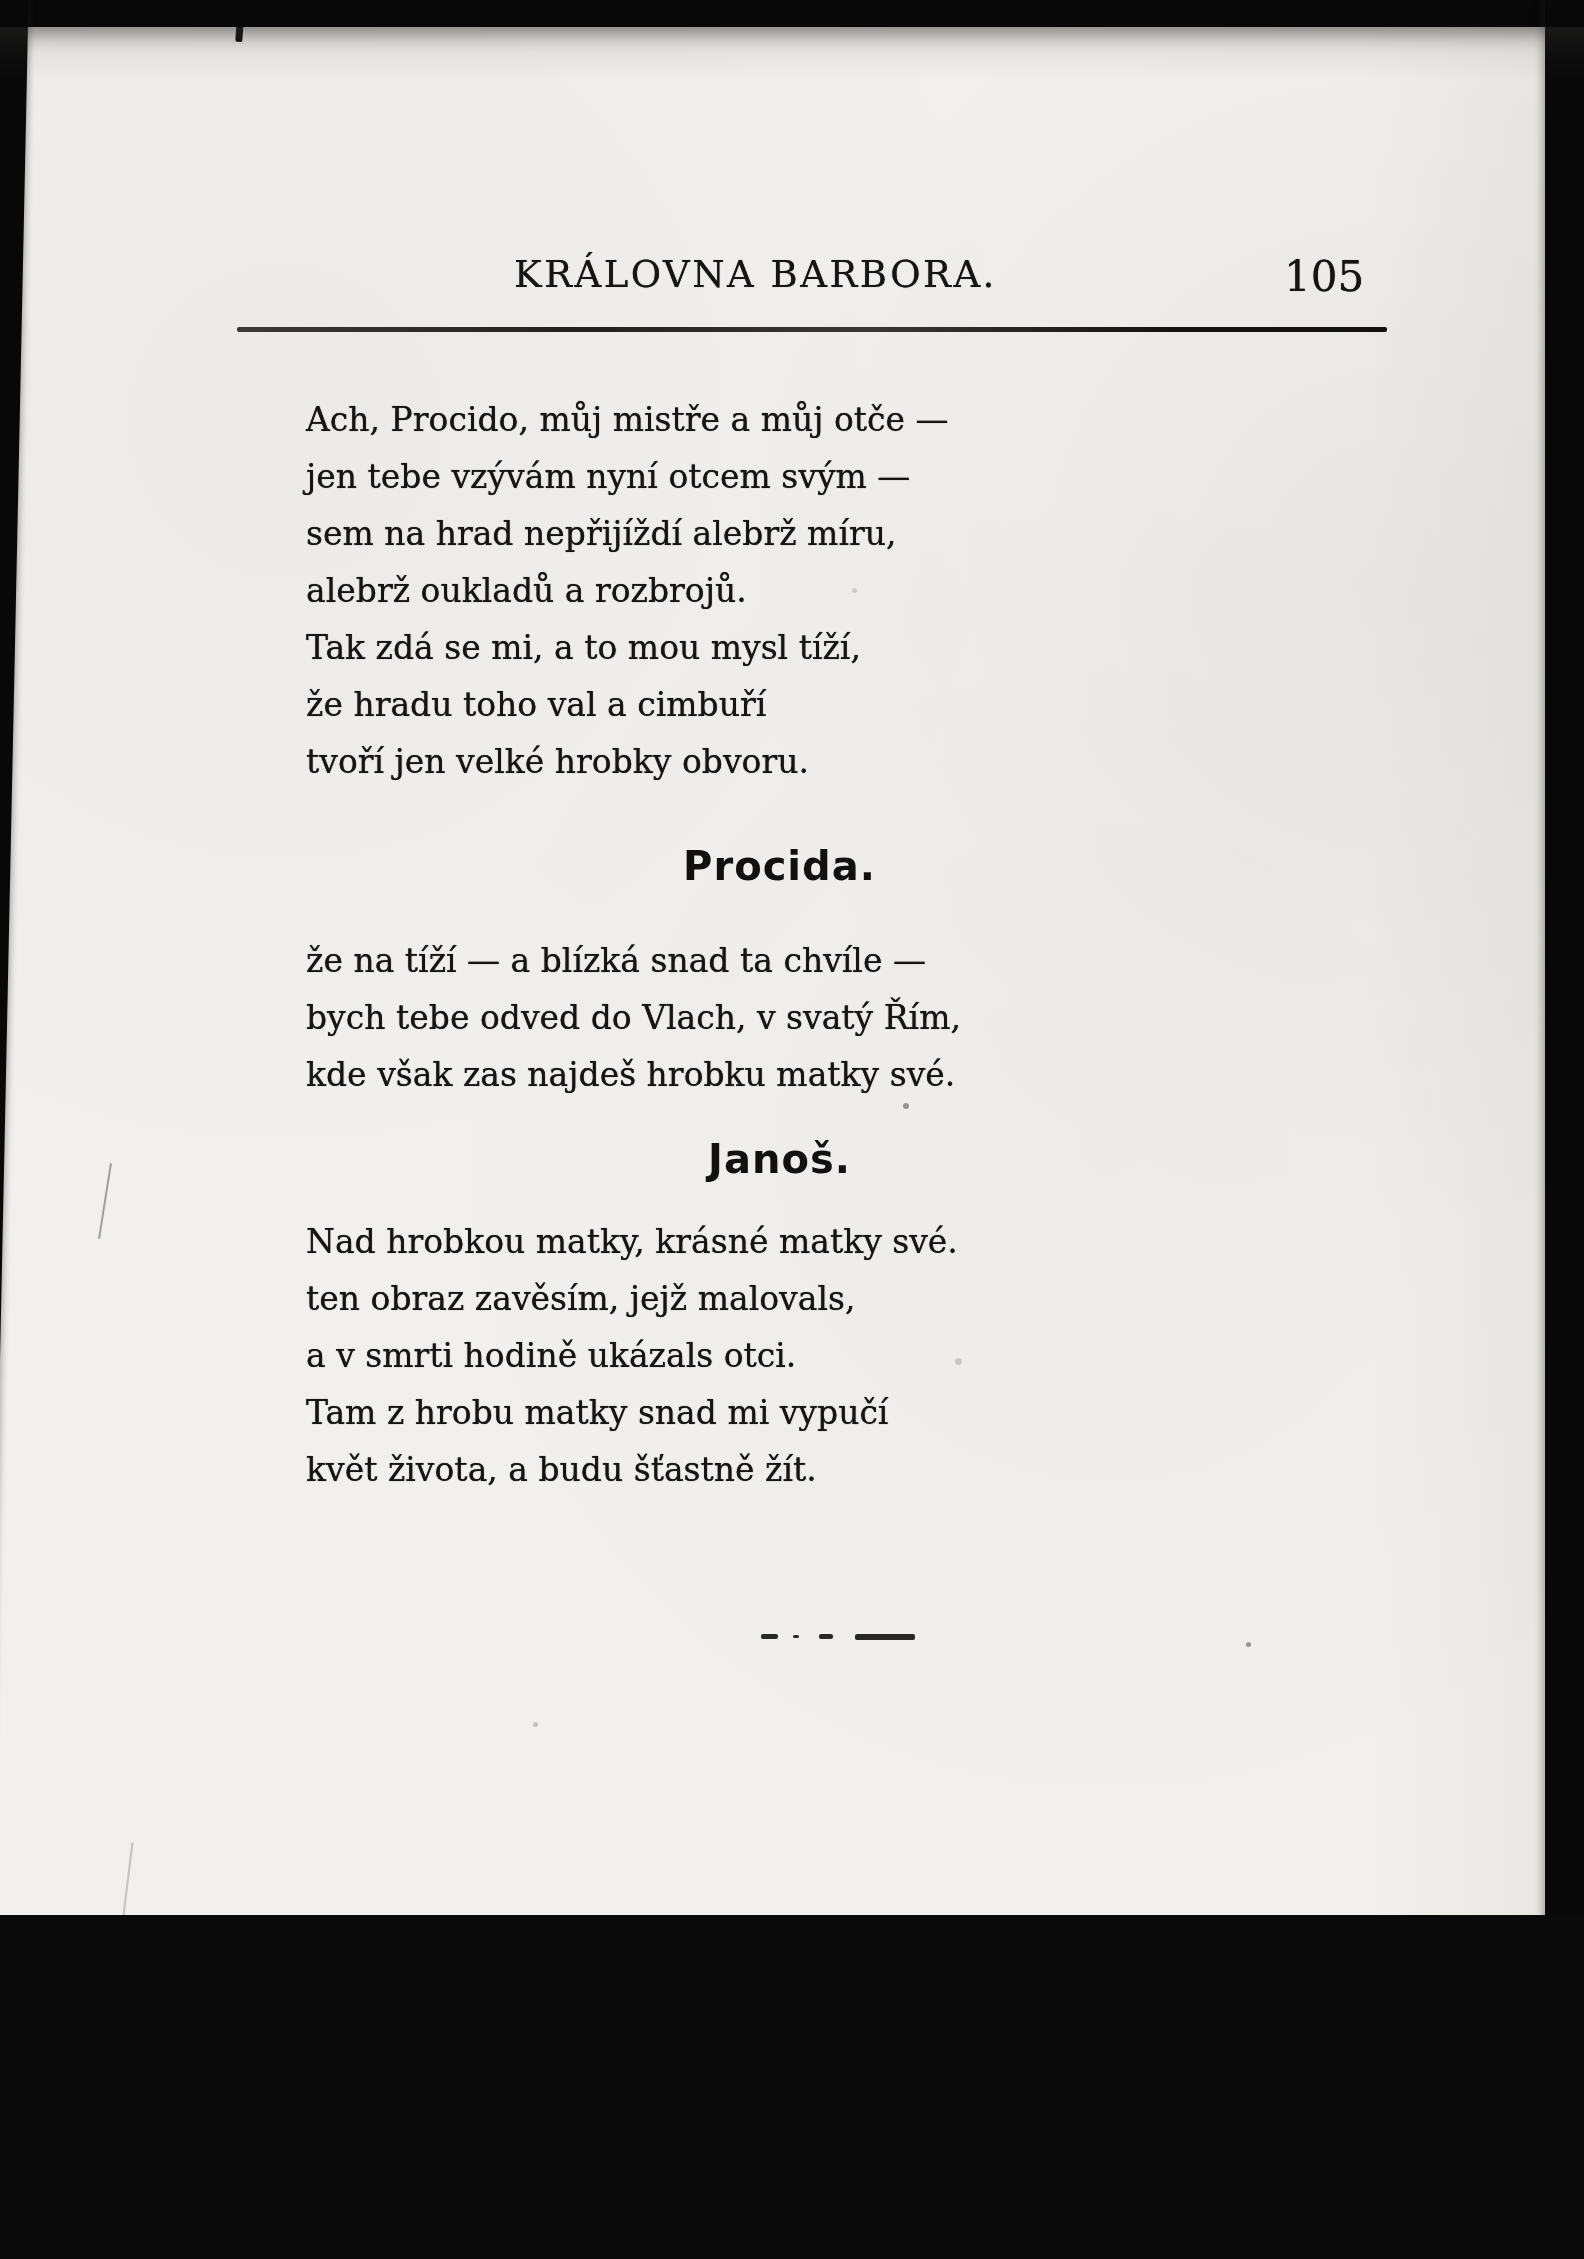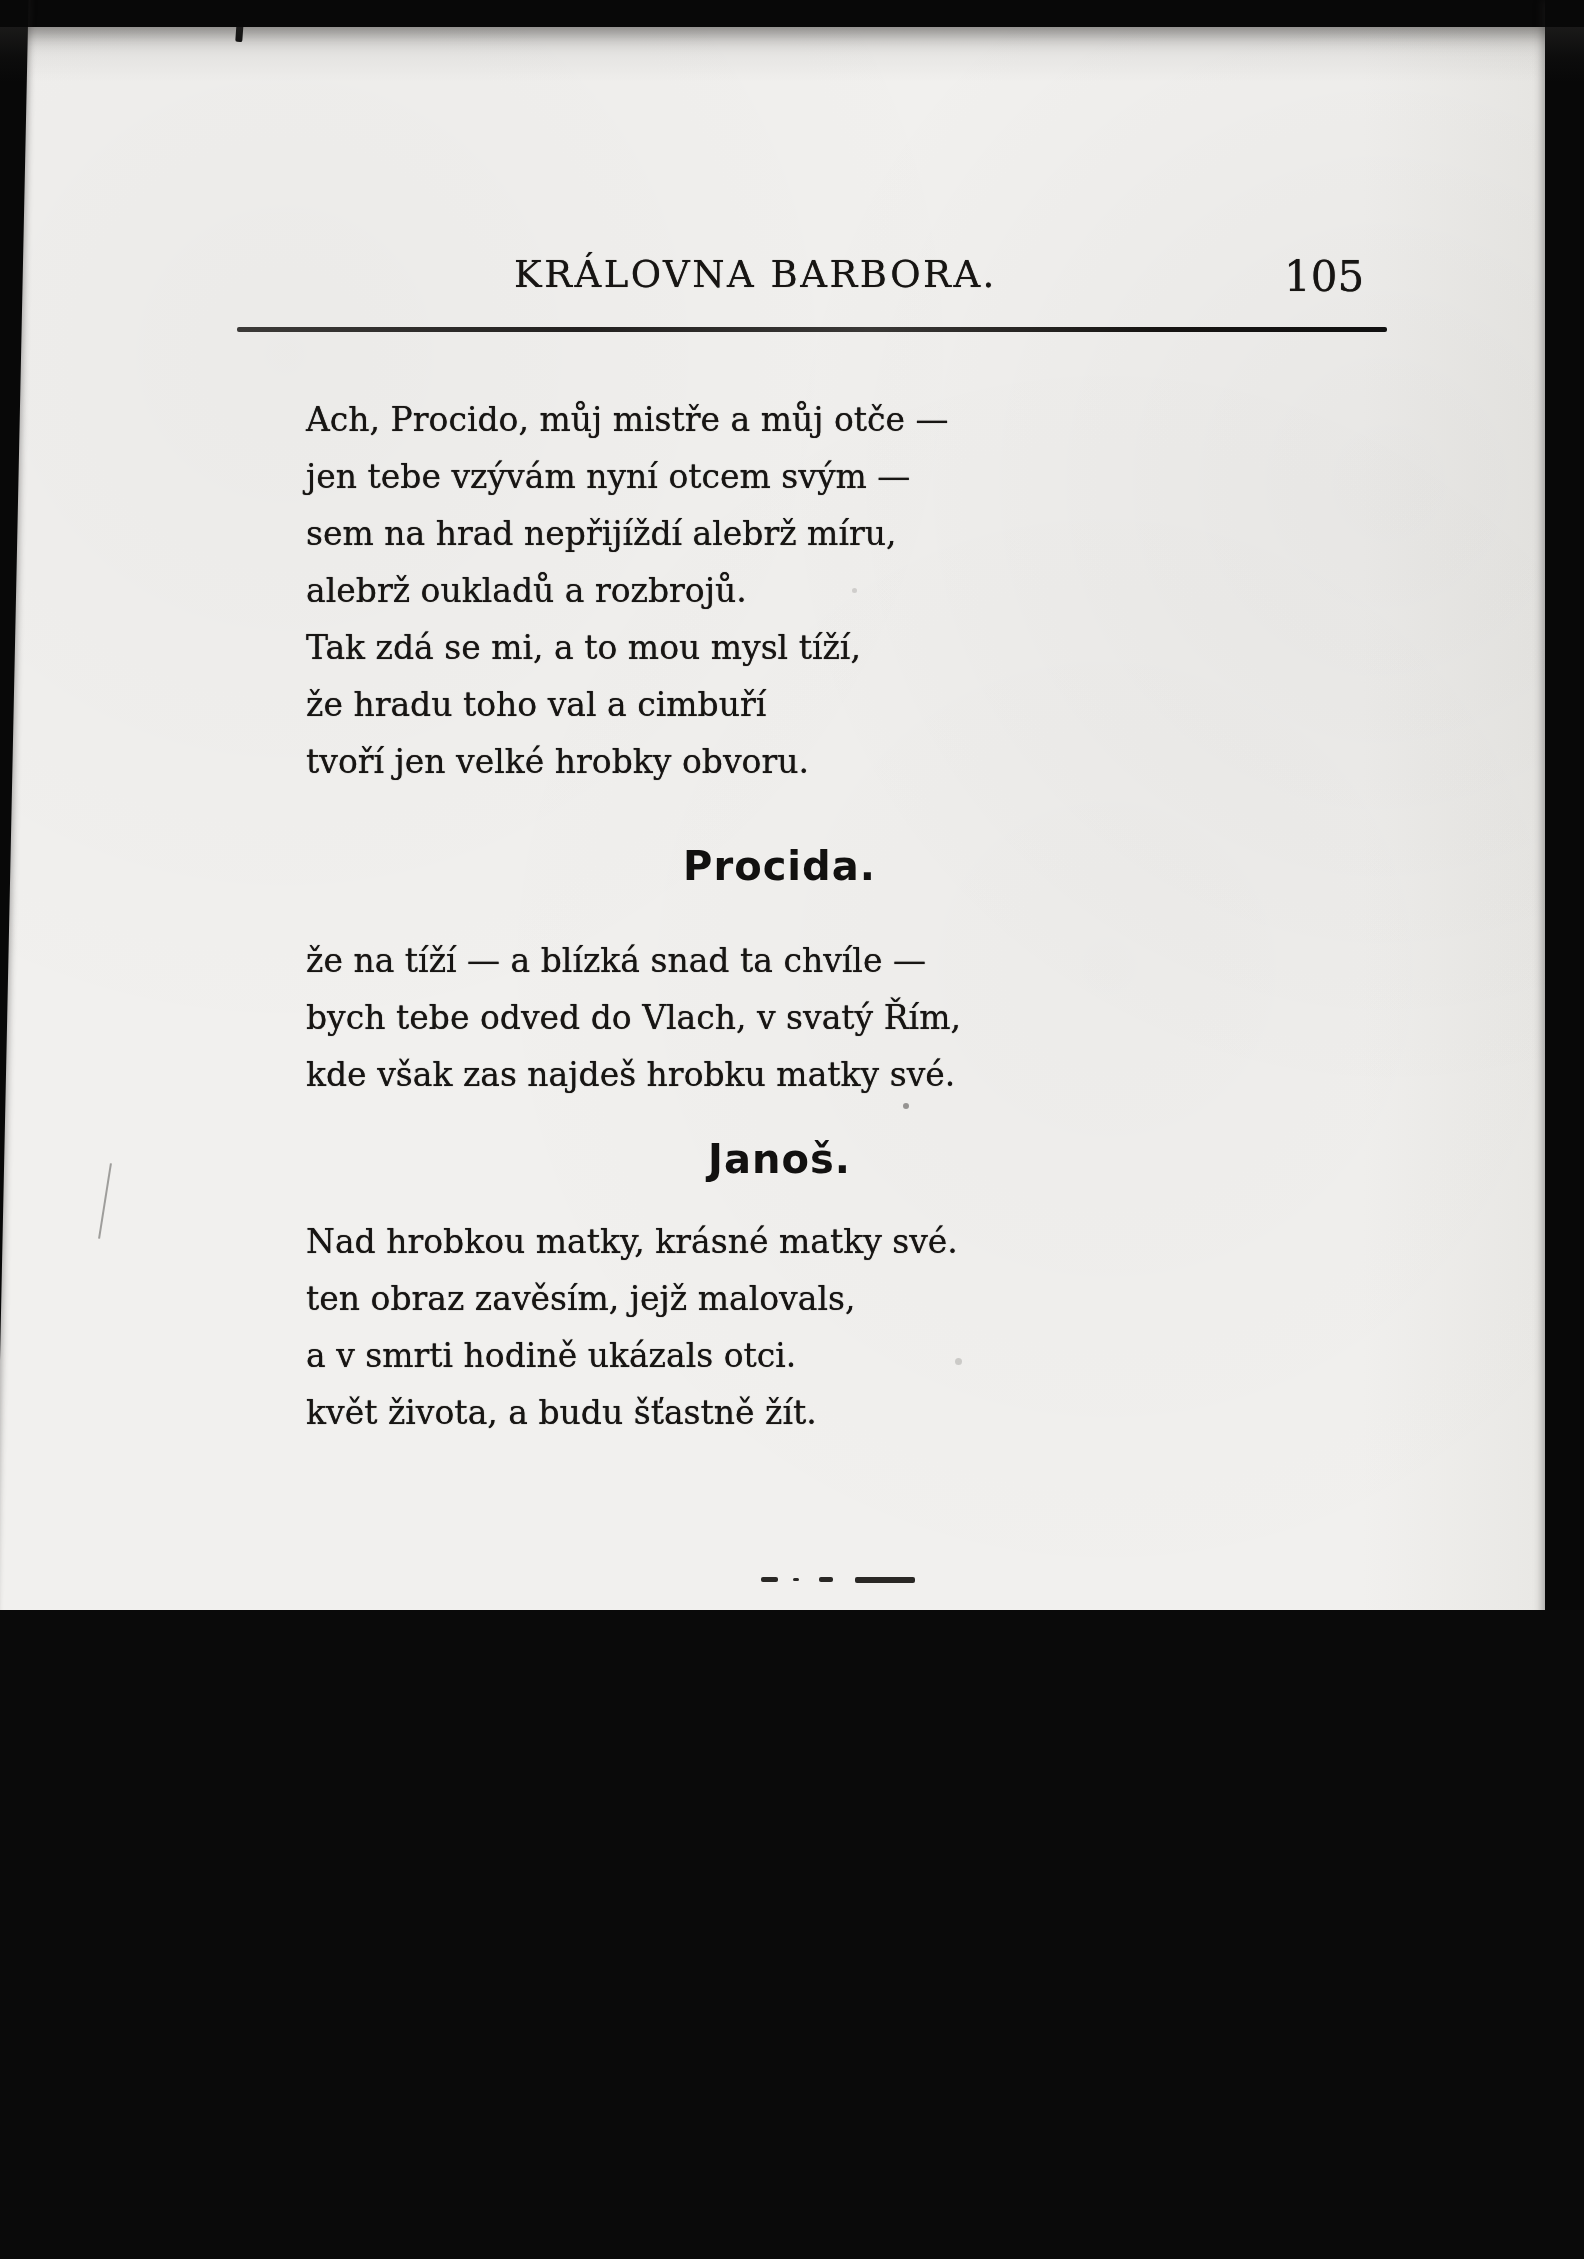--- a/index.html
+++ b/index.html
@@ -6,21 +6,21 @@
     margin: 0;
     padding: 0;
     width: 1584px;
     height: 2259px;
     overflow: hidden;
     background: #0a0a0a;
   }
   .scan {
     position: relative;
     width: 1584px;
-    height: 1610px;
+    height: 1915px;
     background:
       radial-gradient(circle at 18% 22%, rgba(0,0,0,0.025), transparent 40%),
       radial-gradient(circle at 70% 60%, rgba(0,0,0,0.02), transparent 45%),
       radial-gradient(circle at 88% 30%, rgba(0,0,0,0.04), transparent 35%),
       linear-gradient(to right, #f1f0ee 86%, #e9e8e5 97%),
       #f0efed;
     overflow: hidden;
     font-family: "DejaVu Serif", "Liberation Serif", serif;
     color: #171513;
     text-decoration: underline;
@@ -184,20 +184,21 @@
       <div class="line">bych tebe odved do Vlach, v svatý Řím,</div>
       <div class="line">kde však zas najdeš hrobku matky své.</div>
     </div>
 
     <h2 class="speaker speaker-2">Janoš.</h2>
 
     <div class="stanza stanza-3">
       <div class="line">Nad hrobkou matky, krásné matky své.</div>
       <div class="line">ten obraz zavěsím, jejž malovals,</div>
       <div class="line">a v smrti hodině ukázals otci.</div>
+      <div class="line">Tam z hrobu matky snad mi vypučí</div>
       <div class="line">květ života, a budu šťastně žít.</div>
     </div>
 
 
     <div class="separator">
       <span class="m m1"></span><span class="m m2"></span><span class="m m3"></span><span class="m m4"></span>
     </div>
 
   </main>
 

